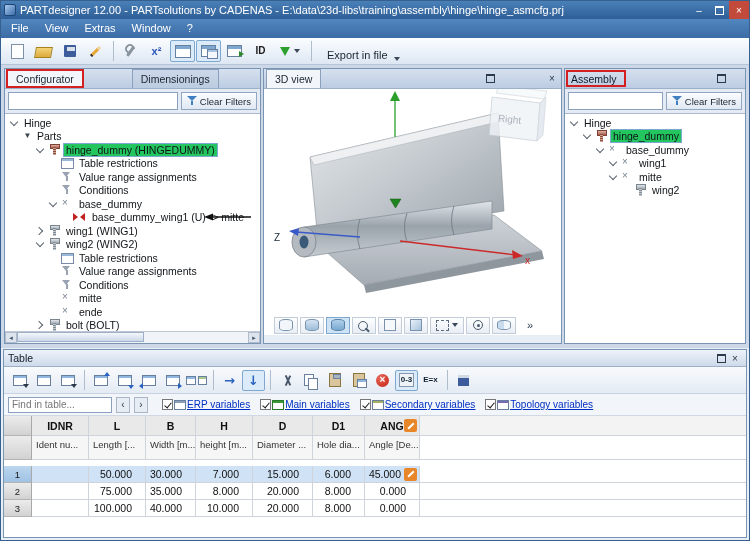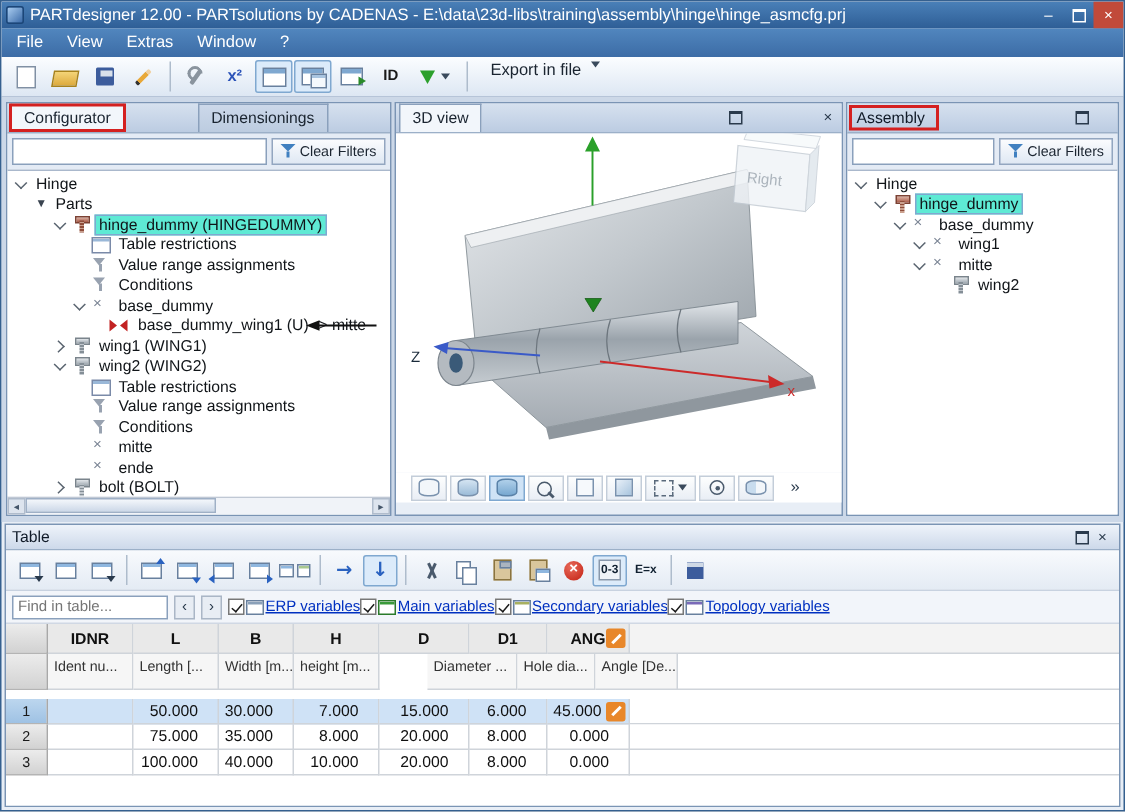--- a/index.html
+++ b/index.html
@@ -20,21 +20,21 @@
   .menubar{flex:0 0 19px;background:linear-gradient(#5186be,#3c6ca6);display:flex;align-items:center;padding-left:2px;}
   .menu-item{color:#fff;font-size:11px;padding:0 8px;line-height:19px;}
 
   
   .toolbar{flex:0 0 27px;background:linear-gradient(#fbfdff,#dde7f3);border-bottom:1px solid #b6c4d8;display:flex;align-items:center;padding:0 4px;}
   .tb-icons{display:flex;align-items:center;}
   .tbtn{position:relative;width:25px;height:22px;display:inline-flex;align-items:center;justify-content:center;border:1px solid transparent;border-radius:2px;margin-right:1px;}
   .tbtn.active{background:#dcebfa;border-color:#7fa8d0;}
   .tsep{width:1px;height:20px;background:#aebccc;margin:0 4px;align-self:center;}
   .caret{width:0;height:0;border-left:3.5px solid transparent;border-right:3.5px solid transparent;border-top:4.5px solid #3a4a5c;}
-  .export-btn{display:inline-flex;align-items:flex-start;gap:6px;height:20px;padding:0 9px;font-size:11px;color:#1a2430;margin-left:2px;}
+  .export-btn{display:inline-flex;align-items:flex-end;gap:6px;height:20px;padding:0 9px;font-size:11px;color:#1a2430;margin-left:2px;}
 
   .mic-new-document::before{content:"";width:11px;height:13px;background:#fff;border:1px solid #8090a4;}
   .mic-open-folder::before{content:"";width:15px;height:9px;background:linear-gradient(#f4d478,#ddaa3c);border:1px solid #a8821c;transform:skewX(-10deg);margin-top:3px;}
   .mic-save::before{content:"";width:12px;height:12px;background:#3c5c9c;border-radius:1px;}
   .mic-save::after{content:"";position:absolute;top:6px;left:9px;width:8px;height:4px;background:#d8e0ea;}
   .mic-edit-pen::before{content:"";width:13px;height:3px;background:linear-gradient(90deg,#333 0 2px,#e8a838 2px 10px,#f0d0a0 10px 13px);transform:rotate(-45deg);border-radius:1px;}
   .mic-tools::before{content:"";width:3px;height:11px;background:#8a949e;transform:rotate(35deg);border-radius:1px;}
   .mic-tools::after{content:"";position:absolute;width:6px;height:6px;border:2px solid #8a949e;border-radius:50%;top:3px;left:6px;border-bottom-color:transparent;transform:rotate(-45deg);}
   .mic-variable-x2::before{content:"x²";font:bold 11px/1 "Liberation Sans",sans-serif;color:#2a52b8;}
   .mic-table-view::before{content:"";width:14px;height:11px;background:#fff;border:1px solid #68809e;box-shadow:inset 0 3px 0 #7fa8d0;}
@@ -82,21 +82,21 @@
   .tic-funnel::before{content:"";position:absolute;left:2px;top:1px;border-left:4.5px solid transparent;border-right:4.5px solid transparent;border-top:5px solid #98a2b0;}
   .tic-funnel::after{content:"";position:absolute;left:6px;top:5px;width:2px;height:5px;background:#98a2b0;}
   .tic-xmark::before{content:"×";position:absolute;left:2px;top:-1px;font-size:10px;color:#7a8494;}
   .tic-bowtie-red::before{content:"";position:absolute;left:0;top:2px;border-top:4px solid transparent;border-bottom:4px solid transparent;border-left:5.5px solid #c22222;}
   .tic-bowtie-red::after{content:"";position:absolute;left:6.5px;top:2px;border-top:4px solid transparent;border-bottom:4px solid transparent;border-right:5.5px solid #c22222;}
   .tic-screw::before,.tic-screw-red::before{content:"";position:absolute;left:3px;top:0;width:8px;height:3.5px;background:linear-gradient(#e2e6ea,#9aa4ac);border:1px solid #7a848c;}
   .tic-screw::after,.tic-screw-red::after{content:"";position:absolute;left:5.5px;top:3.5px;width:3px;height:8px;background:repeating-linear-gradient(0deg,#c2c8ce 0 1px,#848e96 1px 2px);}
   .tic-screw-red::before{background:linear-gradient(#ddb2a4,#a85a48);border-color:#7c4234;}
   .tic-screw-red::after{background:repeating-linear-gradient(0deg,#caa08e 0 1px,#8e4c3a 1px 2px);}
   .tlabel{padding:0 2px;border:1px solid transparent;font-size:10.5px;color:#101418;}
-  .tree-row.selected .tlabel{background:#5eead4;border:1px solid #7fa8d0;}
+  .tree-row.selected .tlabel{background:#22c55e;border:1px solid #7fa8d0;}
   .anno-arrow{position:absolute;z-index:5;}
 
   .hscroll{flex:0 0 12px;display:flex;background:#e8ecf2;border-top:1px solid #c0c8d4;align-items:center;}
   .sarr{width:12px;height:11px;font-size:7px;color:#45566a;display:inline-flex;align-items:center;justify-content:center;background:#dde4ee;border:1px solid #b0bccc;}
   .strack{flex:1;height:11px;position:relative;background:#f0f3f8;}
   .sthumb{position:absolute;left:0;top:0;width:55%;height:10px;background:linear-gradient(#f4f7fb,#ccd8e8);border:1px solid #9fb0c6;}
 
   
   .canvas3d{flex:1;background:#fff;position:relative;overflow:hidden;}
   .canvas3d svg{position:absolute;inset:0;}
@@ -144,21 +144,21 @@
   .tt-paste-special::after{content:"";position:absolute;right:2px;bottom:2px;width:8px;height:7px;background:#fff;border:1px solid #68809e;box-shadow:inset 0 2px 0 #8fb7df;}
   .tt-delete::before{content:"×";width:13px;height:13px;line-height:12px;text-align:center;border-radius:50%;background:radial-gradient(circle at 35% 30%,#e86a5a,#c22012);color:#fff;font-size:10px;font-weight:bold;}
   .tt-badge-03::before{content:"0-3";font:bold 8px/1 "Liberation Sans",sans-serif;color:#102030;border:1px solid #8898ac;background:#eef3f8;padding:2px 1px;}
   .tt-formula-ex::before{content:"E=x";font:bold 8px/1 "Liberation Sans",sans-serif;color:#102030;}
   .tt-save::before{content:"";width:11px;height:11px;background:#3c5c9c;box-shadow:inset 0 3px 0 #cfd9e6;}
 
   .findrow{flex:0 0 22px;display:flex;align-items:center;gap:4px;padding:0 4px;background:#f2f5fa;border-bottom:1px solid #d0d8e4;}
   .findrow input{width:104px;height:16px;border:1px solid #8aa0bc;font:10px "Liberation Sans",sans-serif;padding:0 3px;}
   .navb{width:14px;height:16px;display:inline-flex;align-items:center;justify-content:center;font-size:10px;color:#2a3a4c;border:1px solid #aab6c6;background:#e8edf4;}
   .filters{display:flex;align-items:center;}
-  .fgroup{display:inline-flex;align-items:center;gap:1px;}
+  .fgroup{display:inline-flex;align-items:center;gap:1px;margin-left:10px;text-decoration:underline;}
   .cb{width:11px;height:11px;border:1px solid #777;background:#fff;position:relative;flex:0 0 11px;}
   .cb.checked::before{content:"";position:absolute;left:3px;top:1px;width:3px;height:6px;border-right:1.6px solid #1a1a1a;border-bottom:1.6px solid #1a1a1a;transform:rotate(40deg);}
   .vic{width:12px;height:10px;border:1px solid #68809e;background:#fff;flex:0 0 12px;}
   .vic-erp{box-shadow:inset 0 2px 0 #8aa0b8;}
   .vic-main{box-shadow:inset 0 2px 0 #3a9a3a;border-color:#2a7a2a;}
   .vic-secondary{box-shadow:inset 0 2px 0 #a8b060;}
   .vic-topology{box-shadow:inset 0 2px 0 #7a6ab8;}
   .flink{color:#0030c0;text-decoration:underline;font-size:10px;}
 
   
@@ -543,21 +543,21 @@
             <span class="pencil"></span>
           </div>
           <div class="tcell fill"></div>
         </div>
         <div class="trow crow">
           <div class="tcell rn" style="flex: 0 0 28px;"></div>
           <div class="tcell cd" style="flex: 0 0 57px;">Ident nu...</div>
           <div class="tcell cd" style="flex: 0 0 57px;">Length [...</div>
           <div class="tcell cd" style="flex: 0 0 50px;">Width [m...</div>
           <div class="tcell cd" style="flex: 0 0 57px;">height [m...</div>
-          <div class="tcell cd" style="flex: 0 0 60px; margin-left: 32px;">Diameter ...</div>
+          <div class="tcell cd" style="flex: 0 0 60px;">Diameter ...</div>
           <div class="tcell cd" style="flex: 0 0 52px;">Hole dia...</div>
           <div class="tcell cd" style="flex: 0 0 55px;">Angle [De...</div>
           <div class="tcell fill"></div>
         </div>
         <div class="trow sprow">
           <div class="tcell spc"></div>
         </div>
         <div class="trow drow sel">
           <div class="tcell rn" style="flex: 0 0 28px;">1</div>
           <div class="tcell cv" style="flex: 0 0 57px;"></div>

